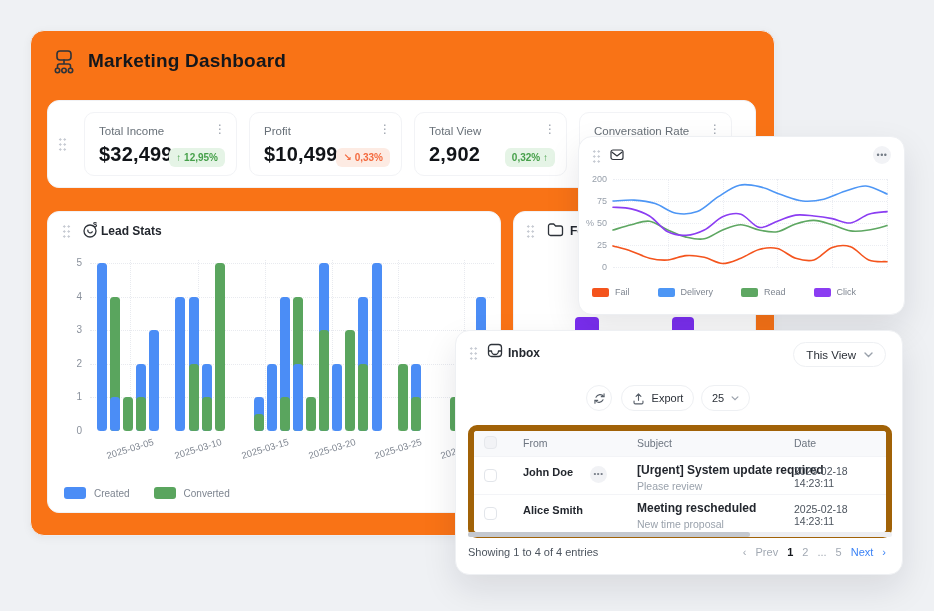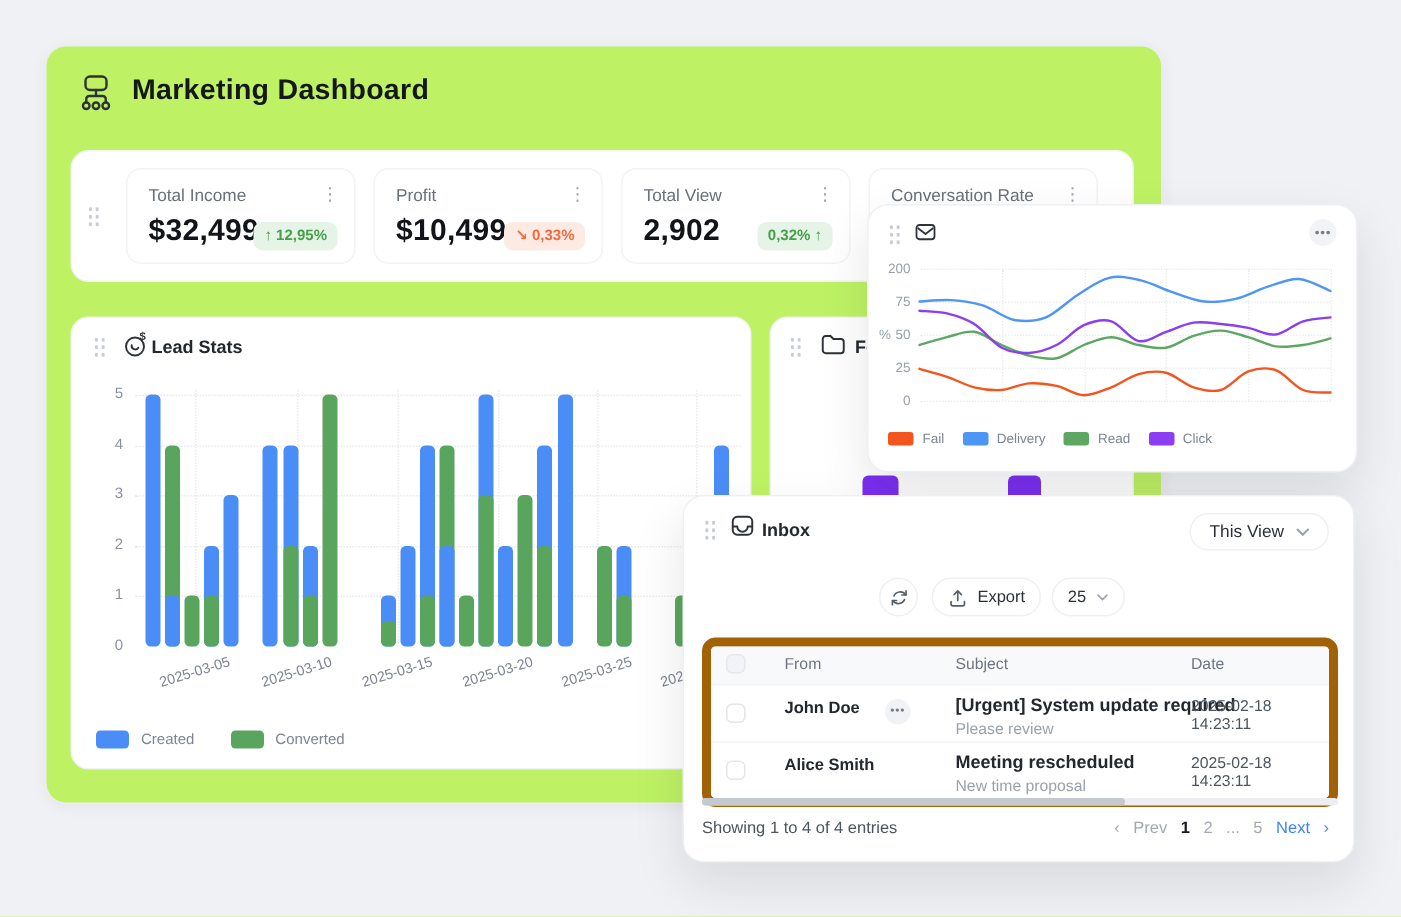--- a/index.html
+++ b/index.html
@@ -1,21 +1,21 @@
 <!DOCTYPE html>
 <html><head>
 <meta charset="utf-8">
 <style>
   *{margin:0;padding:0;box-sizing:border-box}
   html,body{width:934px;height:611px}
   body{font-family:"Liberation Sans","DejaVu Sans",sans-serif;background:#eff1f4;overflow:hidden}
   .page{position:relative;width:934px;height:611px}
 
   
-  .main{position:absolute;left:30px;top:30px;width:745px;height:506px;background:#bef264;
+  .main{position:absolute;left:30px;top:30px;width:745px;height:506px;background:#f97316;
         border:1px solid #ecedf1;border-radius:14px;box-shadow:0 2px 10px rgba(20,24,40,.05)}
   .hdr-icon{position:absolute;left:18px;top:16px}
   .page-title{position:absolute;left:57px;top:19px;font-size:19px;font-weight:600;color:#14171c;letter-spacing:.2px}
 
   .card{position:absolute;background:#fff;border:1px solid #f1f2f5;border-radius:12px}
   .drag{position:absolute;width:9px;height:15px;
         background-image:radial-gradient(circle,#c6cad2 1.1px,transparent 1.3px);
         background-size:4.5px 5px;cursor:grab}
   .kebab{position:absolute;right:10px;top:10px;color:#9aa1ab;font-size:12px;line-height:12px;cursor:pointer}
   .card-title{font-size:12px;font-weight:700;color:#23272e}
@@ -53,21 +53,21 @@
   
   .email{left:578px;top:136px;width:327px;height:179px;z-index:3}
   .email .card-title{position:absolute;left:50px;top:13px;font-size:10.5px}
   .menu-btn{position:absolute;right:13px;top:9px;width:18px;height:18px;border-radius:50%;background:#f2f3f6;
             color:#747c86;font-size:9px;line-height:18px;text-align:center;letter-spacing:.5px;cursor:pointer}
   .e-ylab{position:absolute;left:4px;width:24px;text-align:right;font-size:9px;color:#98a0ab}
   .e-unit{position:absolute;left:7px;top:81px;font-size:9px;color:#98a0ab}
   .e-hgrid{position:absolute;left:34px;width:274px;border-top:1px dotted #ebedf2}
   .e-vgrid{position:absolute;top:42px;height:88px;border-left:1px dotted #ebedf2}
   #email-svg{position:absolute;left:34px;top:42px;overflow:visible}
-  .e-legend{position:absolute;left:13px;top:150px;display:flex;gap:12px;align-items:flex-end}
+  .e-legend{position:absolute;left:13px;top:150px;display:flex;gap:28px;align-items:flex-end}
   .el-item{display:flex;align-items:center;gap:6px;font-size:9px;color:#7e8590}
   .el-swatch{width:17px;height:9px;border-radius:2px}
 
   
   .inbox{left:455px;top:330px;width:448px;height:245px;z-index:4}
   .inbox .card-title{position:absolute;left:52px;top:15px;font-size:12px}
   .pill{border:1px solid #eef0f3;border-radius:13px;background:#fff;display:flex;align-items:center;justify-content:center;cursor:pointer}
   .period-btn{position:absolute;right:16px;top:11px;height:25px;padding:0 12px;gap:8px;font-size:11.5px;color:#2b3038}
   .icon-btn{position:absolute;left:130px;top:54px;width:26px;height:26px;border-radius:50%}
   .export-btn{position:absolute;left:165px;top:54px;width:73px;height:26px;gap:7px;font-size:11px;color:#2b3038}

